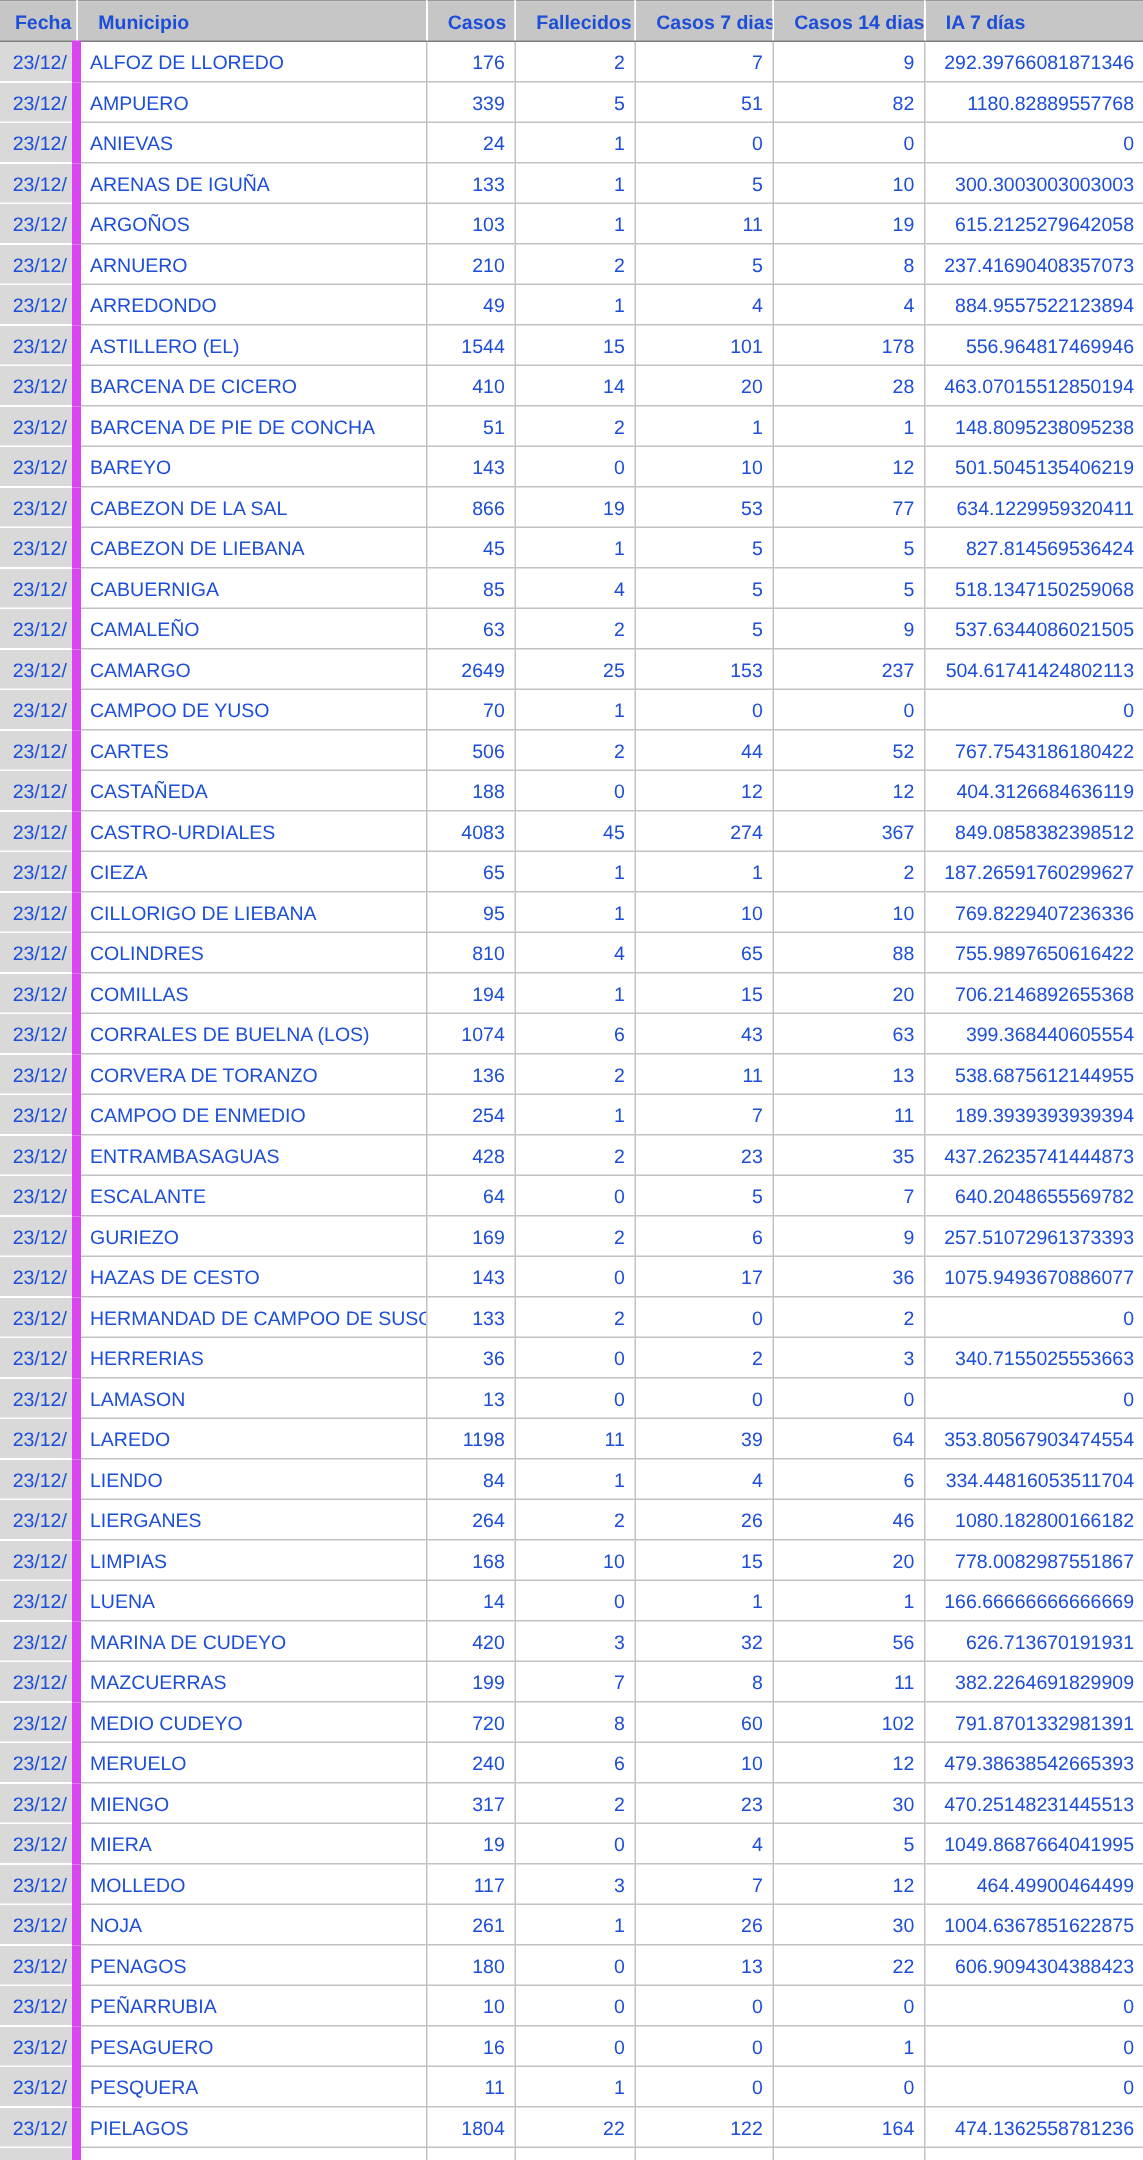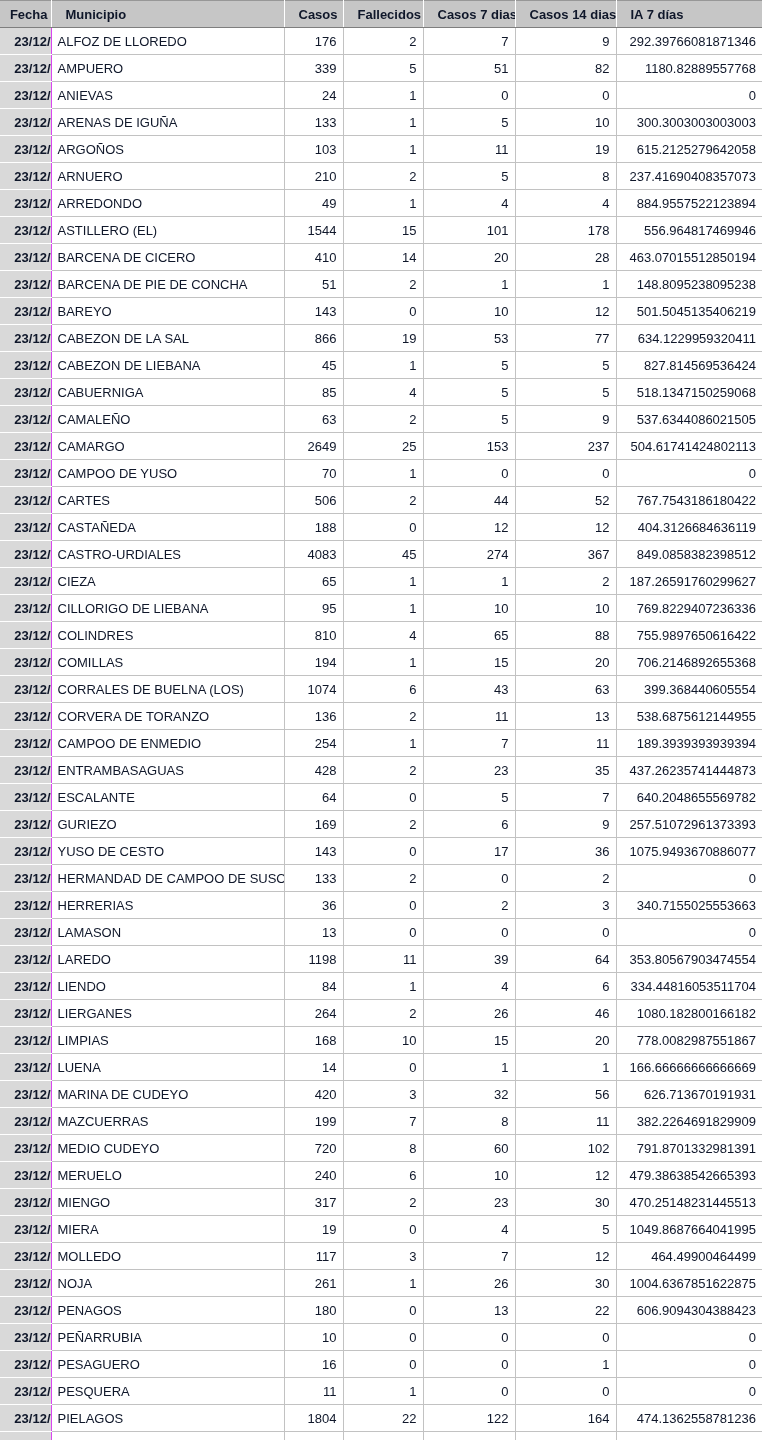--- a/index.html
+++ b/index.html
@@ -3,21 +3,21 @@
 <meta charset="utf-8">
 <style>
   html, body { margin: 0; padding: 0; background: #ffffff; }
   .viewport {
     width: 762px;
     height: 1440px;
     overflow: hidden;
     background: #ffffff;
     font-family: "Liberation Sans", sans-serif;
     font-size: 13px;
-    color: #0f172a;
+    color: #1d4ed8;
   }
   table.data-grid {
     border-collapse: collapse;
     table-layout: fixed;
     width: 762px;
     border-top: 1px solid #979797;
   }
   col.c-fecha   { width: 51px; }
   col.c-muni    { width: 233px; }
   col.c-casos   { width: 59px; }
@@ -49,25 +49,25 @@
     border-right: 1px solid #c2c2c2;
     border-bottom: 1px solid #c2c2c2;
     white-space: nowrap;
     overflow: hidden;
     vertical-align: middle;
   }
   td:last-child { border-right: none; }
 
   td.fecha {
     background: #d9d9d9;
-    font-weight: bold;
+    font-weight: normal;
     padding: 0 0 0 5px;
-    border-right: 1px solid #d946ef;
+    border-right: 6px solid #d946ef;
     border-bottom: 1px solid #ffffff;
-    text-align: right;
+    text-align: center;
   }
   td.num { text-align: right; }
   td.ia  { text-align: right; padding-left: 7px; }
   td.ia.num { text-align: right; padding-right: 6px; }
 
   tr.partial-row td { border-bottom: none; }
 </style>
 </head>
 <body>
 
@@ -359,21 +359,21 @@
     <td class="fecha">23/12/</td>
     <td>GURIEZO</td>
     <td class="num">169</td>
     <td class="num">2</td>
     <td class="num">6</td>
     <td class="num">9</td>
     <td class="ia">257.51072961373393</td>
   </tr>
         <tr>
     <td class="fecha">23/12/</td>
-    <td>YUSO DE CESTO</td>
+    <td>HAZAS DE CESTO</td>
     <td class="num">143</td>
     <td class="num">0</td>
     <td class="num">17</td>
     <td class="num">36</td>
     <td class="ia">1075.9493670886077</td>
   </tr>
         <tr>
     <td class="fecha">23/12/</td>
     <td>HERMANDAD DE CAMPOO DE SUSO</td>
     <td class="num">133</td>

